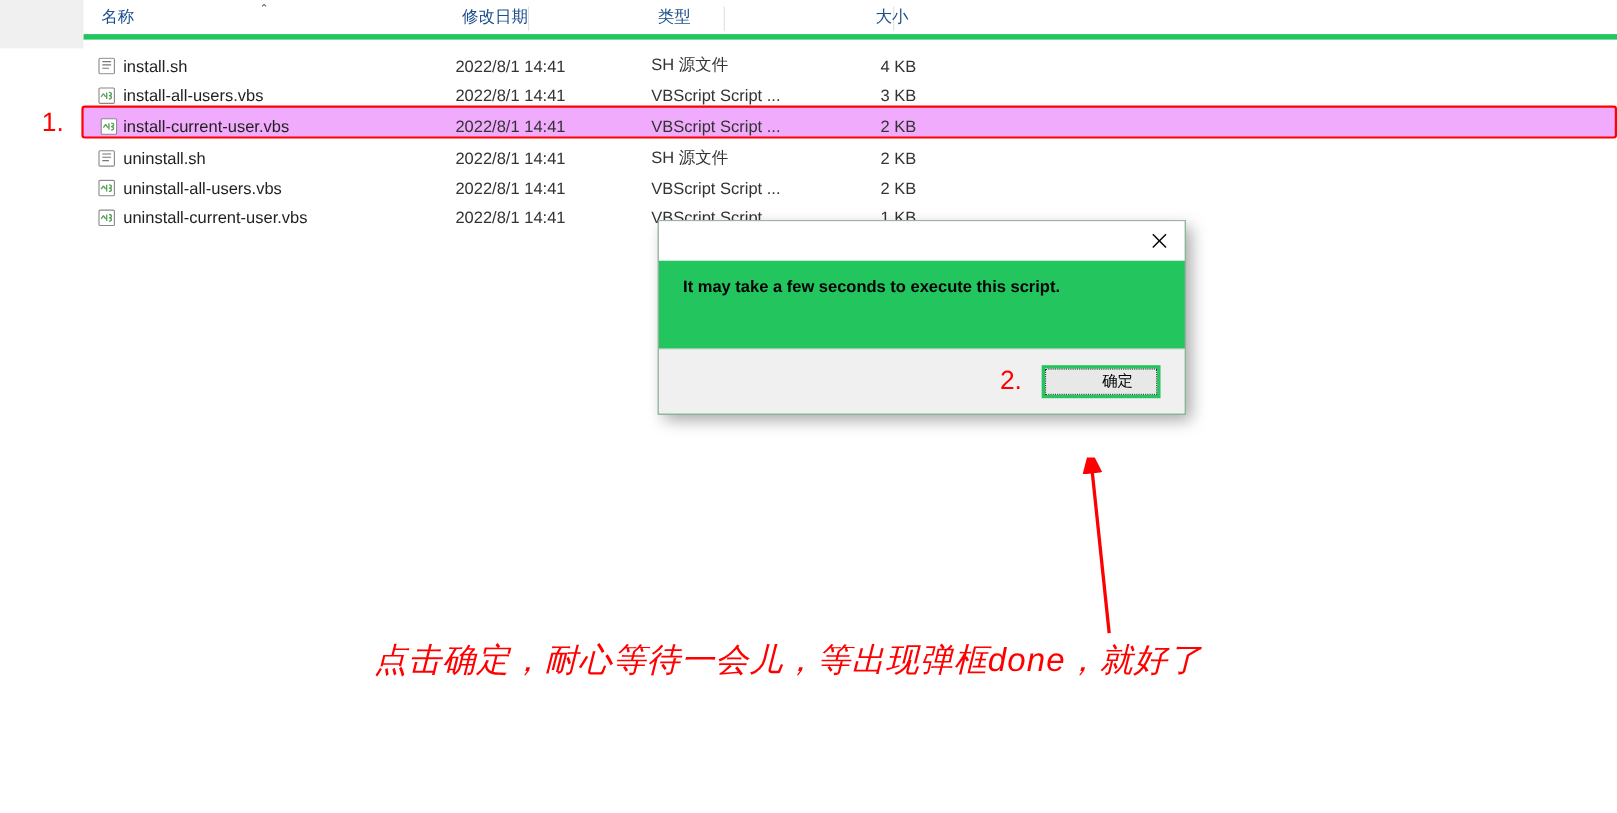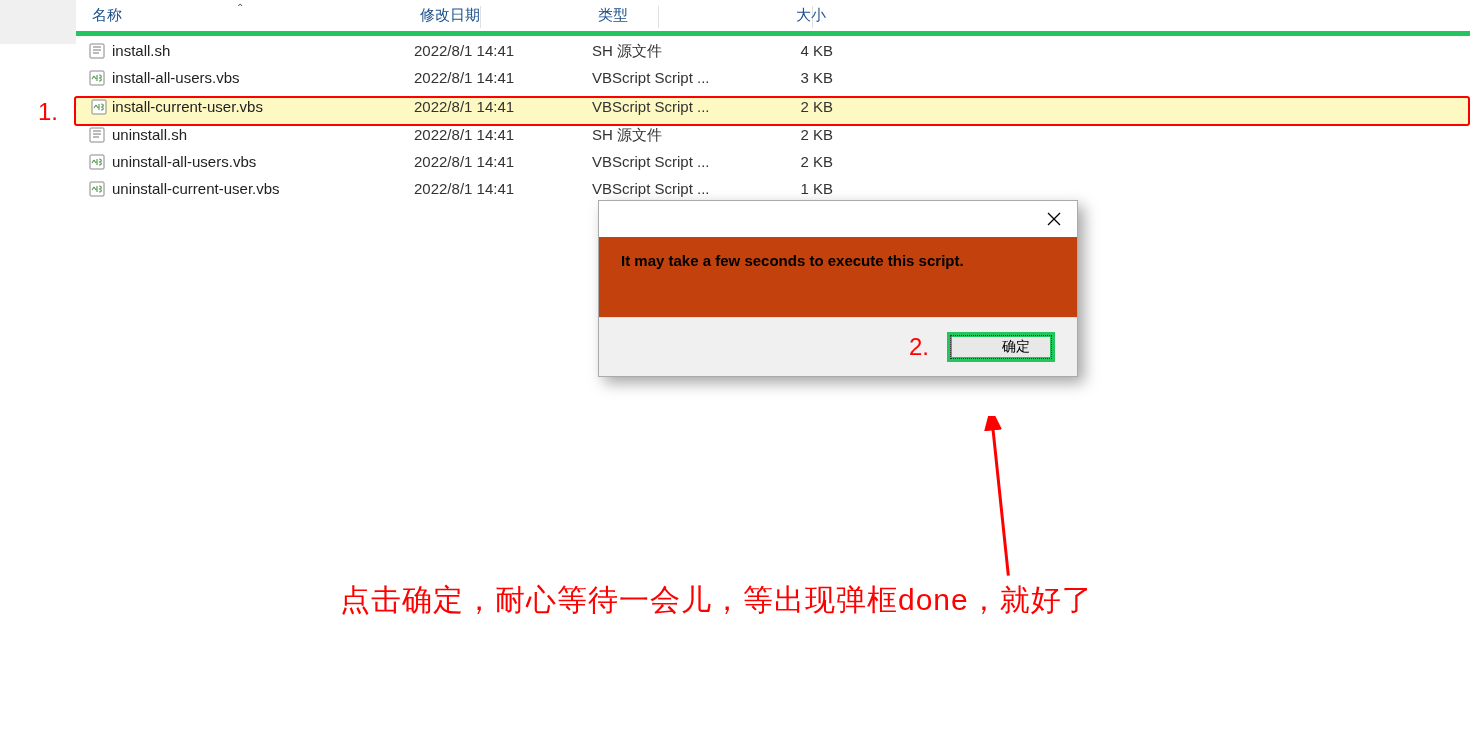--- a/index.html
+++ b/index.html
@@ -13,43 +13,43 @@
 
     .h-name { left: 10px; width: 320px; }
     .h-date { left: 338px; width: 170px; }
     .h-type { left: 516px; width: 150px; }
     .h-size { left: 698px; width: 100px; margin-left: 16px; }
 
     .sep { position:absolute; top:6px; height:22px; width:1px; background:#e0e0e0;}
     .sep1{left:404px;} .sep2{left:582px;} .sep3{left:736px;}
 
     .file-list { position: absolute; left: 76px; top: 42px; right: 0; }
-    .file-row { height: 27px; display: flex; align-items: flex-start; position: relative; font-size: 15px; color: #222; }
-    .file-row.selected { background: #fef9c3; border: 2.5px solid #ff0000; border-radius: 3px; margin-left: -2px; padding-left: 2px; height: 30px; text-decoration: underline;}
+    .file-row { height: 27px; display: flex; align-items: flex-end; position: relative; font-size: 15px; color: #222; }
+    .file-row.selected { background: #f0abfc; border: 2.5px solid #ff0000; border-radius: 3px; margin-left: -2px; padding-left: 2px; height: 30px; text-decoration: underline;}
     .file-icon { width: 18px; height: 18px; display: inline-flex; align-items: center; justify-content: center; margin-left: 12px; margin-right: 8px; }
     .cell-name { position:absolute; left: 36px; }
     .cell-date { position:absolute; left: 338px; color:#333;}
     .cell-type { position:absolute; left: 516px; color:#333;}
     .cell-size { position:absolute; left: 667px; width: 90px; text-align: right; color:#333;}
 
     .annotation-1 { position: absolute; left: 38px; top: 98px; color: #ff0000; font-size: 24px; font-weight: 500; }
 
-    .dialog-shadow { position: absolute; left: 598px; top: 200px; width: 480px; background: #c2410c; border: 1px solid #aaa; box-shadow: 6px 6px 14px rgba(0,0,0,0.35); }
+    .dialog-shadow { position: absolute; left: 598px; top: 200px; width: 480px; background: #22c55e; border: 1px solid #aaa; box-shadow: 6px 6px 14px rgba(0,0,0,0.35); }
     .dialog-titlebar { height: 36px; display: flex; justify-content: flex-end; align-items: center; background:#fff; }
     .dialog-close { width: 46px; height: 32px; display: flex; align-items: center; justify-content: center; cursor: pointer; }
     .dialog-close svg { width:14px; height:14px; }
     .dialog-body { padding: 12px 22px 28px 22px; font-size: 15px; color: #000; font-weight: 600; line-height: 1.6; }
     .dialog-body p { margin-bottom: 16px; }
     .dialog-footer { background: #f0f0f0; border-top: 1px solid #ddd; padding: 14px 22px; display: flex; justify-content: flex-end; align-items: center; gap: 18px; }
-    .dialog-ok { width: 108px; height: 30px; border: 5px solid #22c55e; outline: 1px dotted #333; outline-offset: -4px; background: #e8e8e8; font-size: 14px; cursor: pointer; display:flex; align-items:center; justify-content:center;padding-left:30px;}
+    .dialog-ok { width: 108px; height: 30px; border: 3px solid #22c55e; outline: 1px dotted #333; outline-offset: -4px; background: #e8e8e8; font-size: 14px; cursor: pointer; display:flex; align-items:center; justify-content:center;padding-left:30px;}
     .annotation-2 { color: #ff0000; font-size: 24px; }
 
     .arrow-svg { position: absolute; left: 970px; top: 416px; }
 
-    .bottom-text { position: absolute; left: 340px; top: 580px; color: #ff0000; font-size: 30px; letter-spacing: 1px; }
+    .bottom-text { position: absolute; left: 340px; top: 580px; color: #ff0000; font-size: 30px; letter-spacing: 1px; font-style: italic; }
 
     .vbs-icon rect{fill:#fff;stroke:#888;stroke-width:1;} .vbs-icon path{stroke:#5a9e5a;fill:none;stroke-width:1.2;}
     .sh-icon rect{fill:#fff;stroke:#888;stroke-width:1;}
   </style>
 </head>
 <body>
 
 <div class="sidebar-gap"></div>
 
 <div class="header-row">

